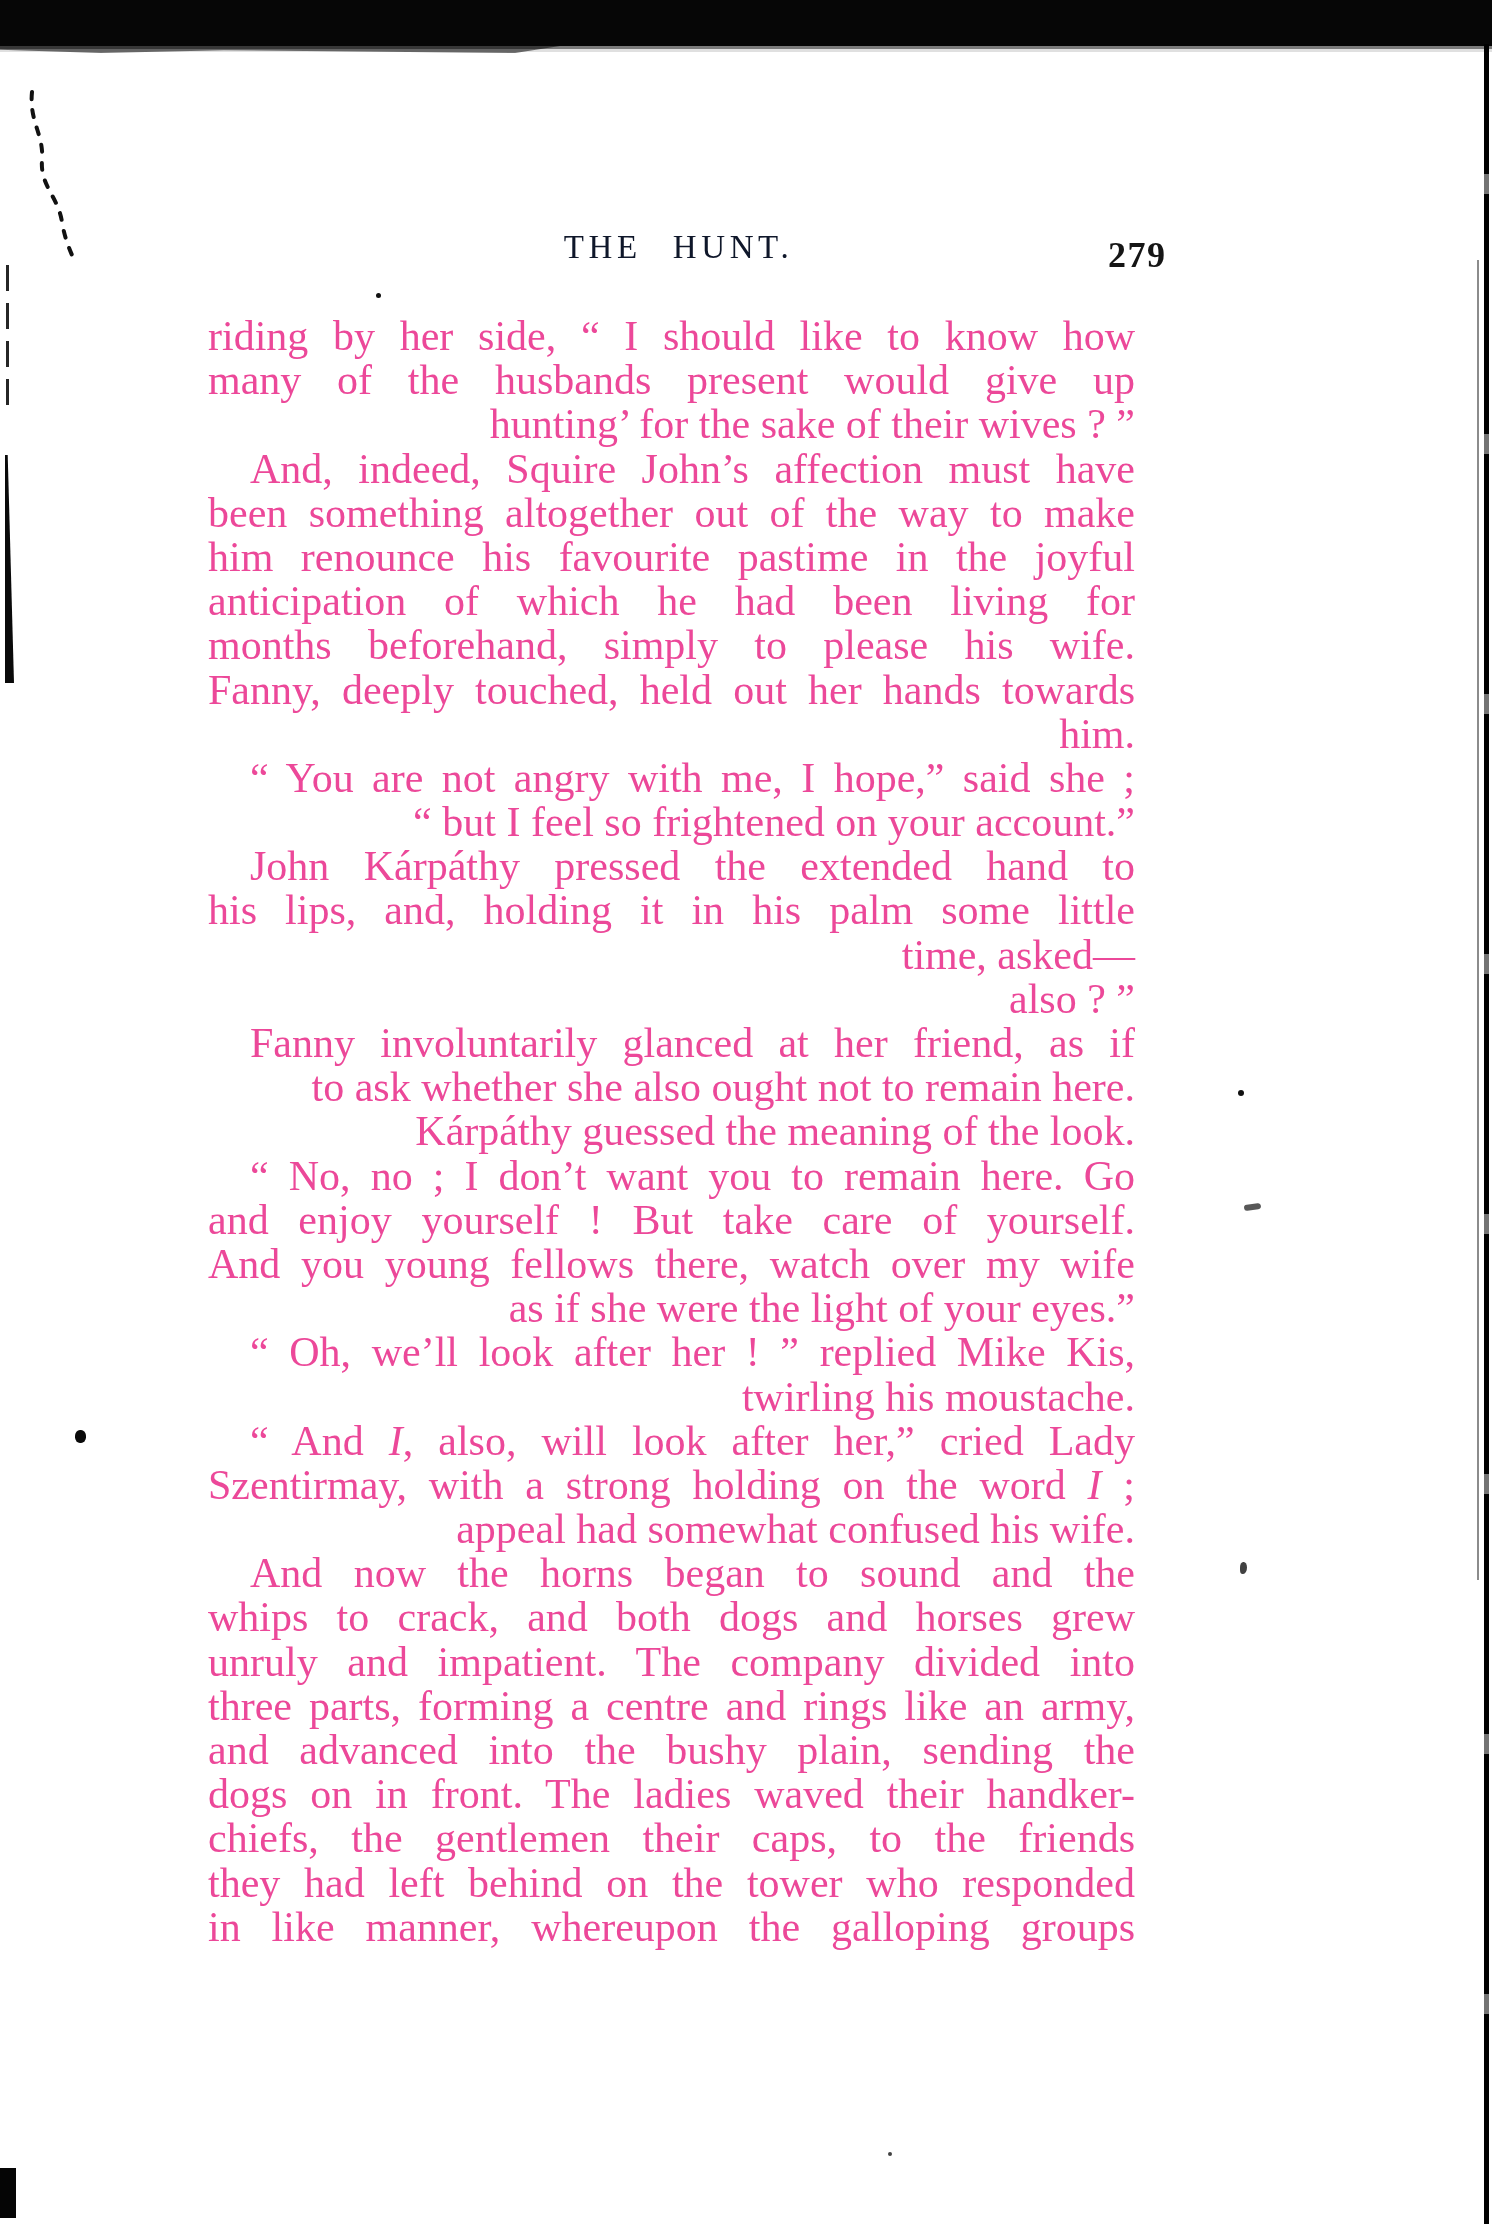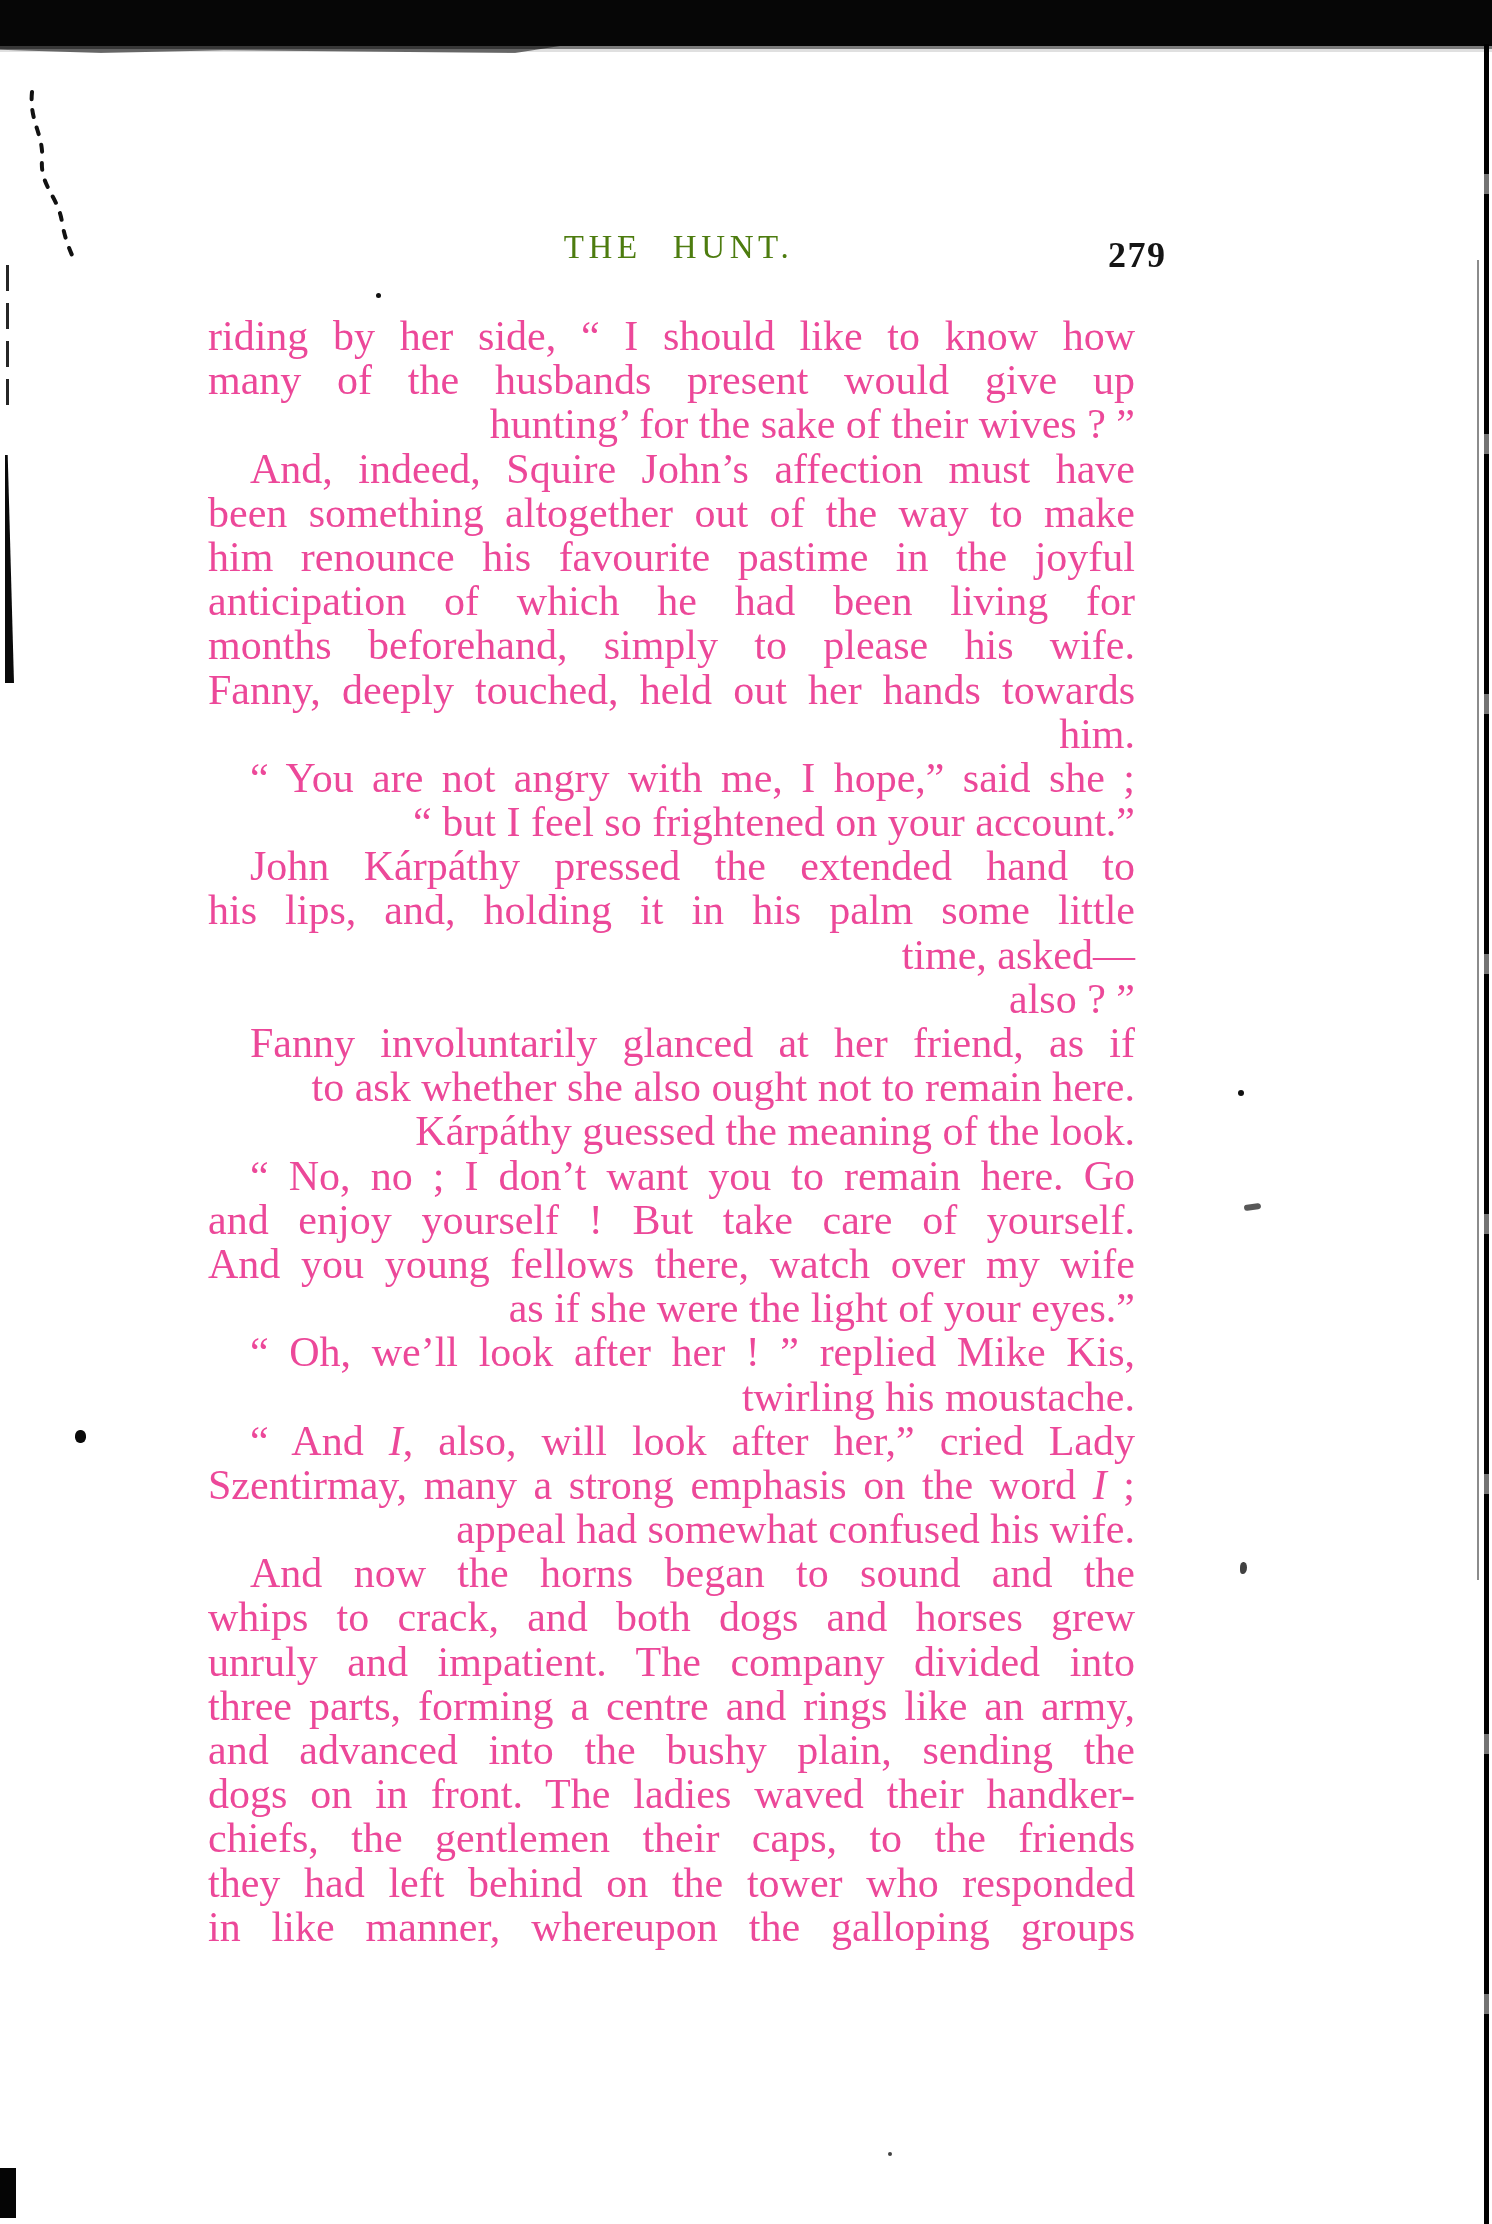--- a/index.html
+++ b/index.html
@@ -26,21 +26,21 @@
   .margin-bullet{position:absolute;left:75px;top:1430px;width:11px;height:13px;background:#0a0a0a;border-radius:45%;}
   .speck{position:absolute;background:#111;border-radius:50%;}
   .speck-a{left:376px;top:293px;width:5px;height:5px;}
   .speck-b{left:1238px;top:1090px;width:6px;height:6px;}
   .speck-c{left:1244px;top:1204px;width:17px;height:6px;border-radius:3px;transform:rotate(-8deg);opacity:.7;}
   .speck-d{left:1240px;top:1562px;width:7px;height:12px;border-radius:50% 50% 60% 40%;opacity:.8;}
   .speck-e{left:888px;top:2152px;width:4px;height:4px;opacity:.8;}
   
   .running-title{
     position:absolute;left:215px;top:229px;width:927px;
-    text-align:center;font-size:33px;color:#4d7c0f;
+    text-align:center;font-size:33px;color:#0f172a;
     letter-spacing:.14em;word-spacing:.55em;
   }
   .page-number{
     position:absolute;left:1108px;top:234px;font-size:36px;font-weight:bold;color:#151515;
     letter-spacing:.04em;
   }
   .page-body{
     position:absolute;left:208px;top:314px;width:927px;color:#ec4899;
     font-size:42px;
   }
@@ -94,21 +94,21 @@
       <div class="line indent justify"><span>Fanny involuntarily glanced at her friend, as if</span></div>
       <div class="line"><span>to ask whether she also ought not to remain here.</span></div>
       <div class="line indent"><span>Kárpáthy guessed the meaning of the look.</span></div>
       <div class="line indent justify"><span>“ No, no ; I don’t want you to remain here.  Go</span></div>
       <div class="line justify"><span>and enjoy yourself !  But take care of yourself.</span></div>
       <div class="line justify"><span>And you young fellows there, watch over my wife</span></div>
       <div class="line"><span>as if she were the light of your eyes.”</span></div>
       <div class="line indent justify"><span>“ Oh, we’ll look after her ! ” replied Mike Kis,</span></div>
       <div class="line"><span>twirling his moustache.</span></div>
       <div class="line indent justify"><span>“ And </span><span class="italic">I</span><span>, also, will look after her,” cried Lady</span></div>
-      <div class="line justify"><span>Szentirmay, many a strong emphasis on the word </span><span class="italic">I</span><span> ;</span></div>
+      <div class="line justify"><span>Szentirmay, with a strong holding on the word </span><span class="italic">I</span><span> ;</span></div>
       <div class="line"><span>appeal had somewhat confused his wife.</span></div>
       <div class="line indent justify"><span>And now the horns began to sound and the</span></div>
       <div class="line justify"><span>whips to crack, and both dogs and horses grew</span></div>
       <div class="line justify"><span>unruly and impatient.  The company divided into</span></div>
       <div class="line justify"><span>three parts, forming a centre and rings like an army,</span></div>
       <div class="line justify"><span>and advanced into the bushy plain, sending the</span></div>
       <div class="line justify"><span>dogs on in front.  The ladies waved their handker-</span></div>
       <div class="line justify"><span>chiefs, the gentlemen their caps, to the friends</span></div>
       <div class="line justify"><span>they had left behind on the tower who responded</span></div>
       <div class="line justify"><span>in like manner, whereupon the galloping groups</span></div>

